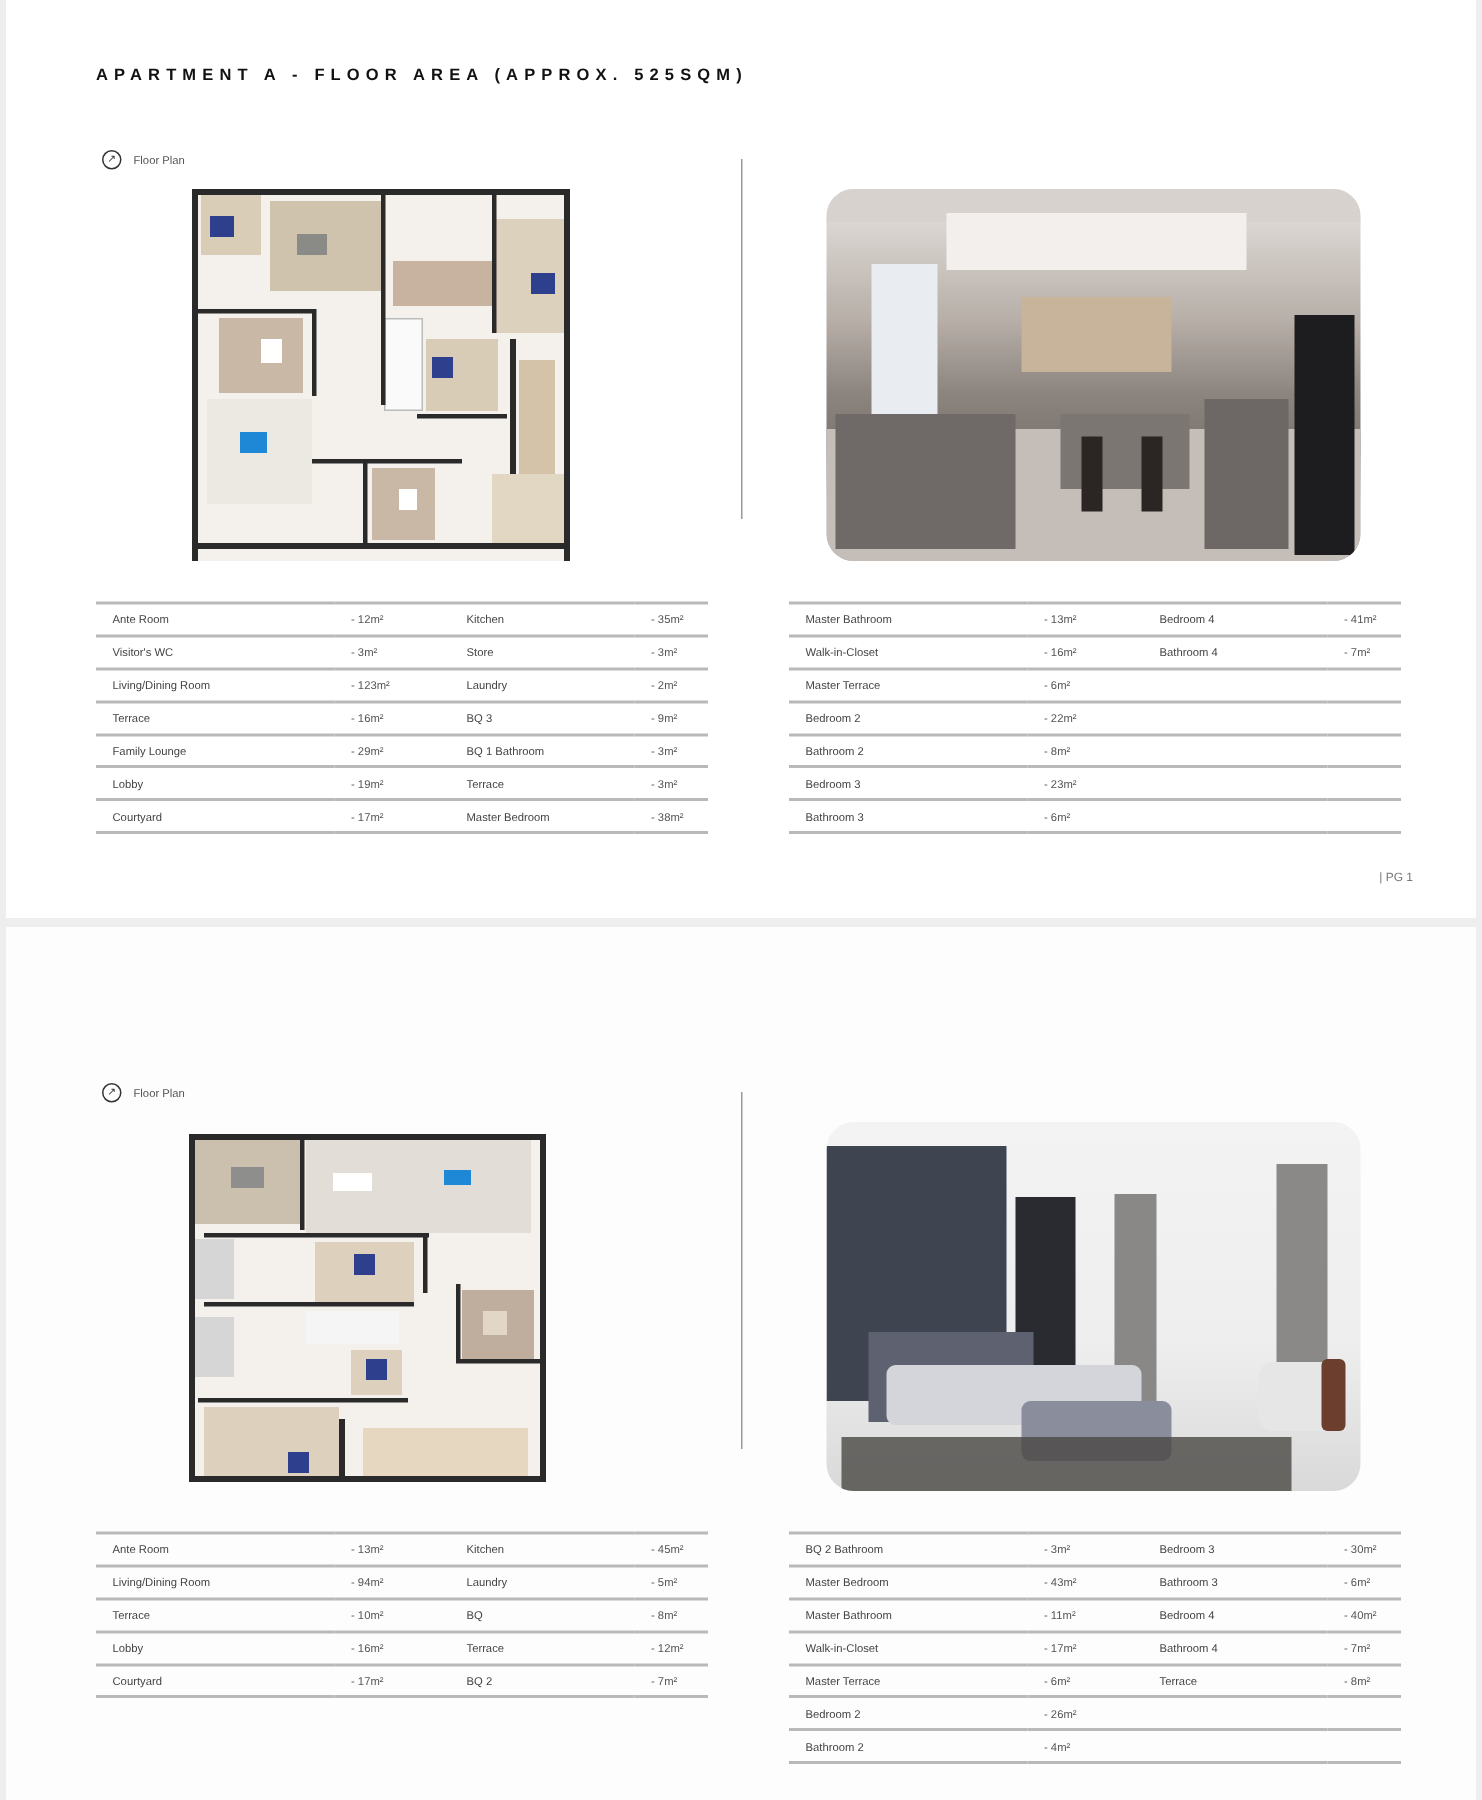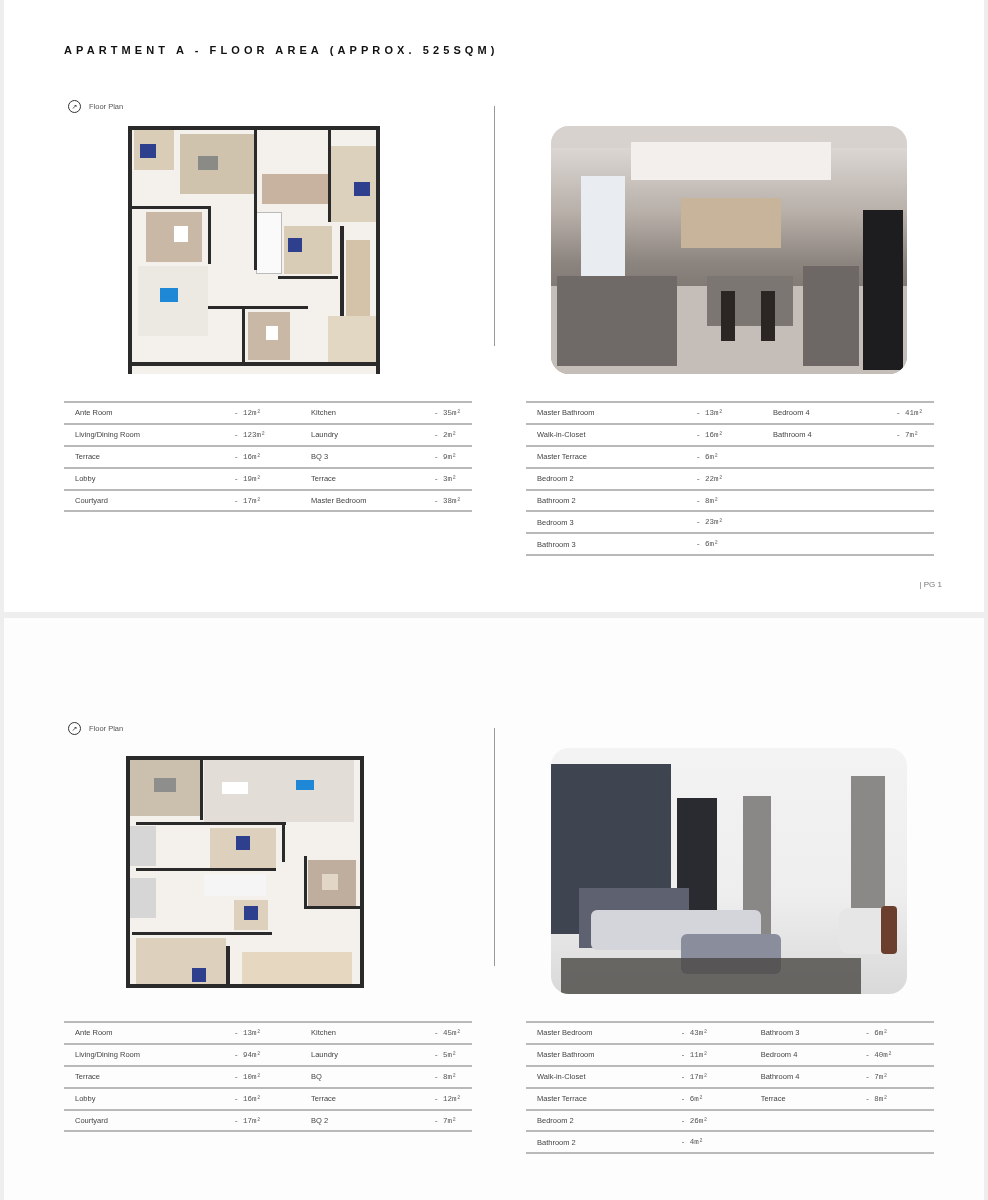--- a/index.html
+++ b/index.html
@@ -18,21 +18,21 @@
   .fp-icon {
     width: 11px; height: 11px; border: 1px solid #333; border-radius: 50%;
     display: inline-flex; align-items: center; justify-content: center; font-size: 7px; color: #333; line-height: 1;
   }
   .vdivider { position: absolute; left: 490px; width: 1px; background: #999; }
   .plan { position: absolute; background: #f4f1ec; overflow: hidden; }
   .photo { position: absolute; border-radius: 18px; overflow: hidden; }
   table.areas { position: absolute; border-collapse: collapse; font-size: 7.5px; color: #444; }
   table.areas td { height: 19.9px; border-bottom: 2px solid #b9b9b9; padding: 0 0 0 11px; vertical-align: middle; white-space: nowrap; }
   table.areas tr:first-child td { border-top: 2px solid #b9b9b9; }
-  td.val { color: #555; font-family: Liberation Mono, monospace; }
+  td.val { color: #555; }
   .pgnum { position: absolute; right: 42px; top: 580px; font-size: 8px; color: #777; }
   
   .w { position: absolute; background: #2a2a2a; }
   .rm { position: absolute; }
   .bed { position: absolute; background: #2e3f8e; }
   .pool { position: absolute; background: #1e88d6; }
 </style>
 </head>
 <body>
 
@@ -93,30 +93,42 @@
 
   <table class="areas" style="left:60px;top:401px;width:408px;">
     <tbody>
       <tr>
           <td style="width:148px">Ante Room</td>
           <td class="val" style="width:66px">- 12m²</td>
           <td style="width:112px">Kitchen</td>
           <td class="val">- 35m²</td>
         </tr>
       <tr>
+          <td>Visitor's WC</td>
+          <td class="val">- 3m²</td>
+          <td>Store</td>
+          <td class="val">- 3m²</td>
+        </tr>
+      <tr>
           <td>Living/Dining Room</td>
           <td class="val">- 123m²</td>
           <td>Laundry</td>
           <td class="val">- 2m²</td>
         </tr>
       <tr>
           <td>Terrace</td>
           <td class="val">- 16m²</td>
           <td>BQ 3</td>
           <td class="val">- 9m²</td>
+        </tr>
+      <tr>
+          <td>Family Lounge</td>
+          <td class="val">- 29m²</td>
+          <td>BQ 1 Bathroom</td>
+          <td class="val">- 3m²</td>
         </tr>
       <tr>
           <td>Lobby</td>
           <td class="val">- 19m²</td>
           <td>Terrace</td>
           <td class="val">- 3m²</td>
         </tr>
       <tr>
           <td>Courtyard</td>
           <td class="val">- 17m²</td>
@@ -259,20 +271,26 @@
           <td class="val">- 17m²</td>
           <td>BQ 2</td>
           <td class="val">- 7m²</td>
         </tr>
     </tbody>
   </table>
 
   <table class="areas" style="left:522px;top:403px;width:408px;">
     <tbody>
       <tr>
+          <td style="width:148px">BQ 2 Bathroom</td>
+          <td class="val" style="width:66px">- 3m²</td>
+          <td style="width:112px">Bedroom 3</td>
+          <td class="val">- 30m²</td>
+        </tr>
+      <tr>
           <td>Master Bedroom</td>
           <td class="val">- 43m²</td>
           <td>Bathroom 3</td>
           <td class="val">- 6m²</td>
         </tr>
       <tr>
           <td>Master Bathroom</td>
           <td class="val">- 11m²</td>
           <td>Bedroom 4</td>
           <td class="val">- 40m²</td>

